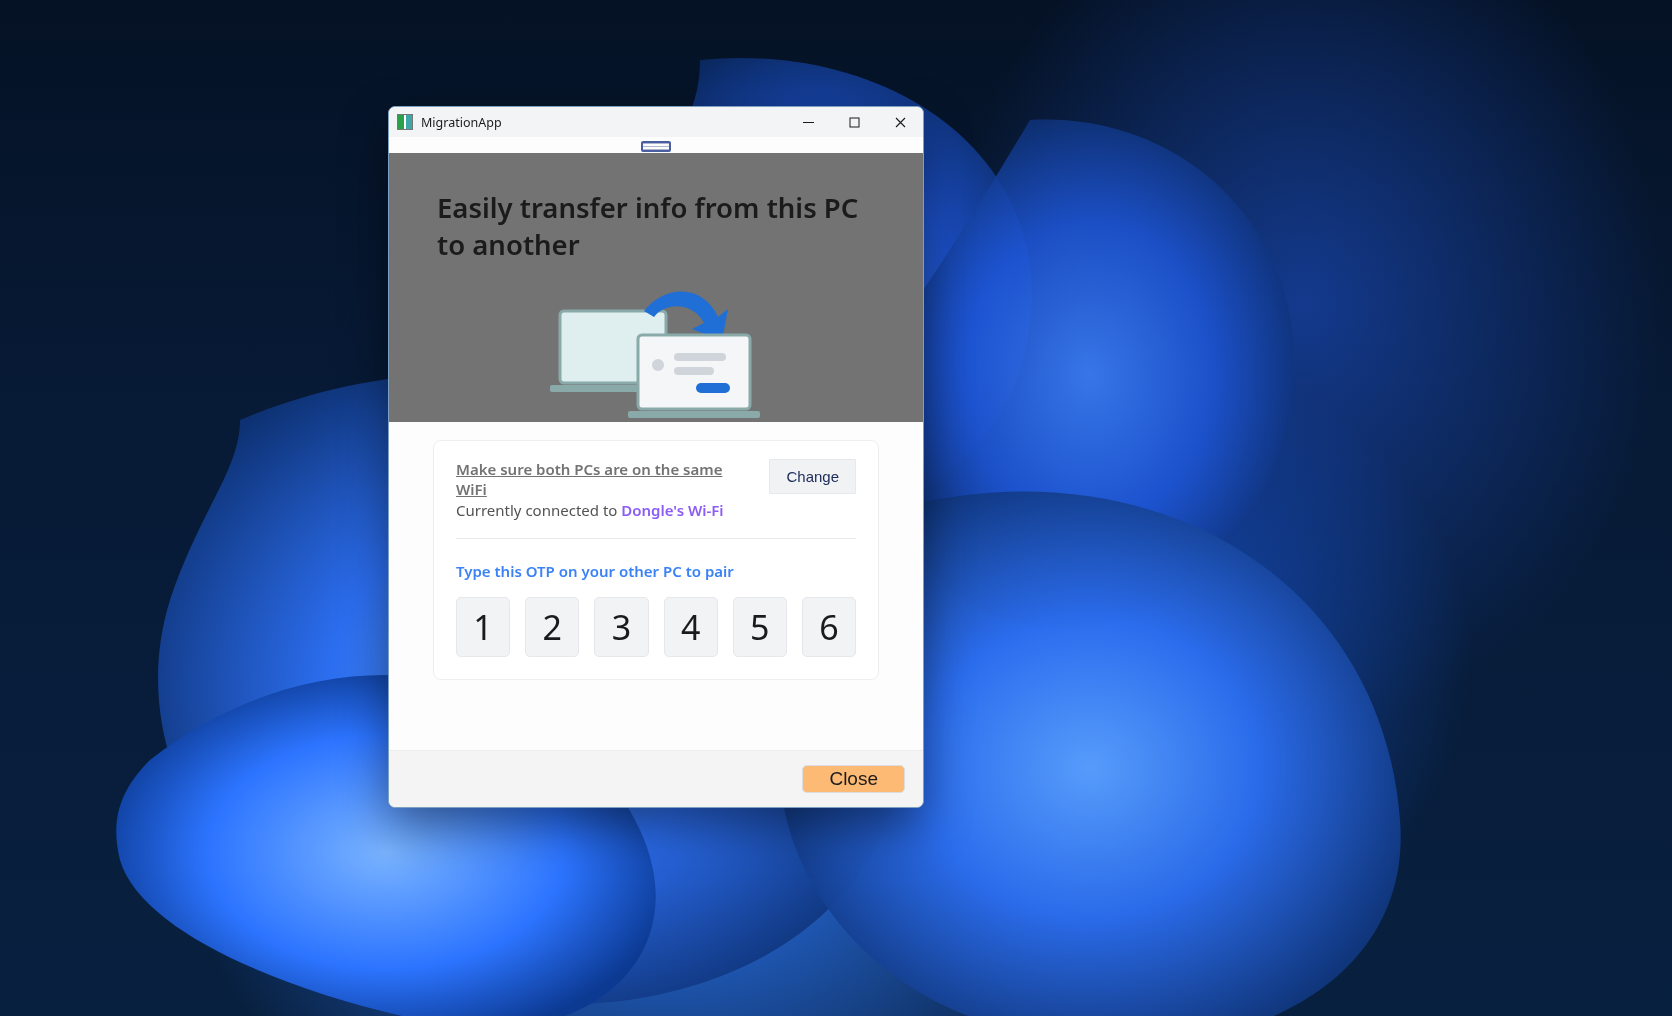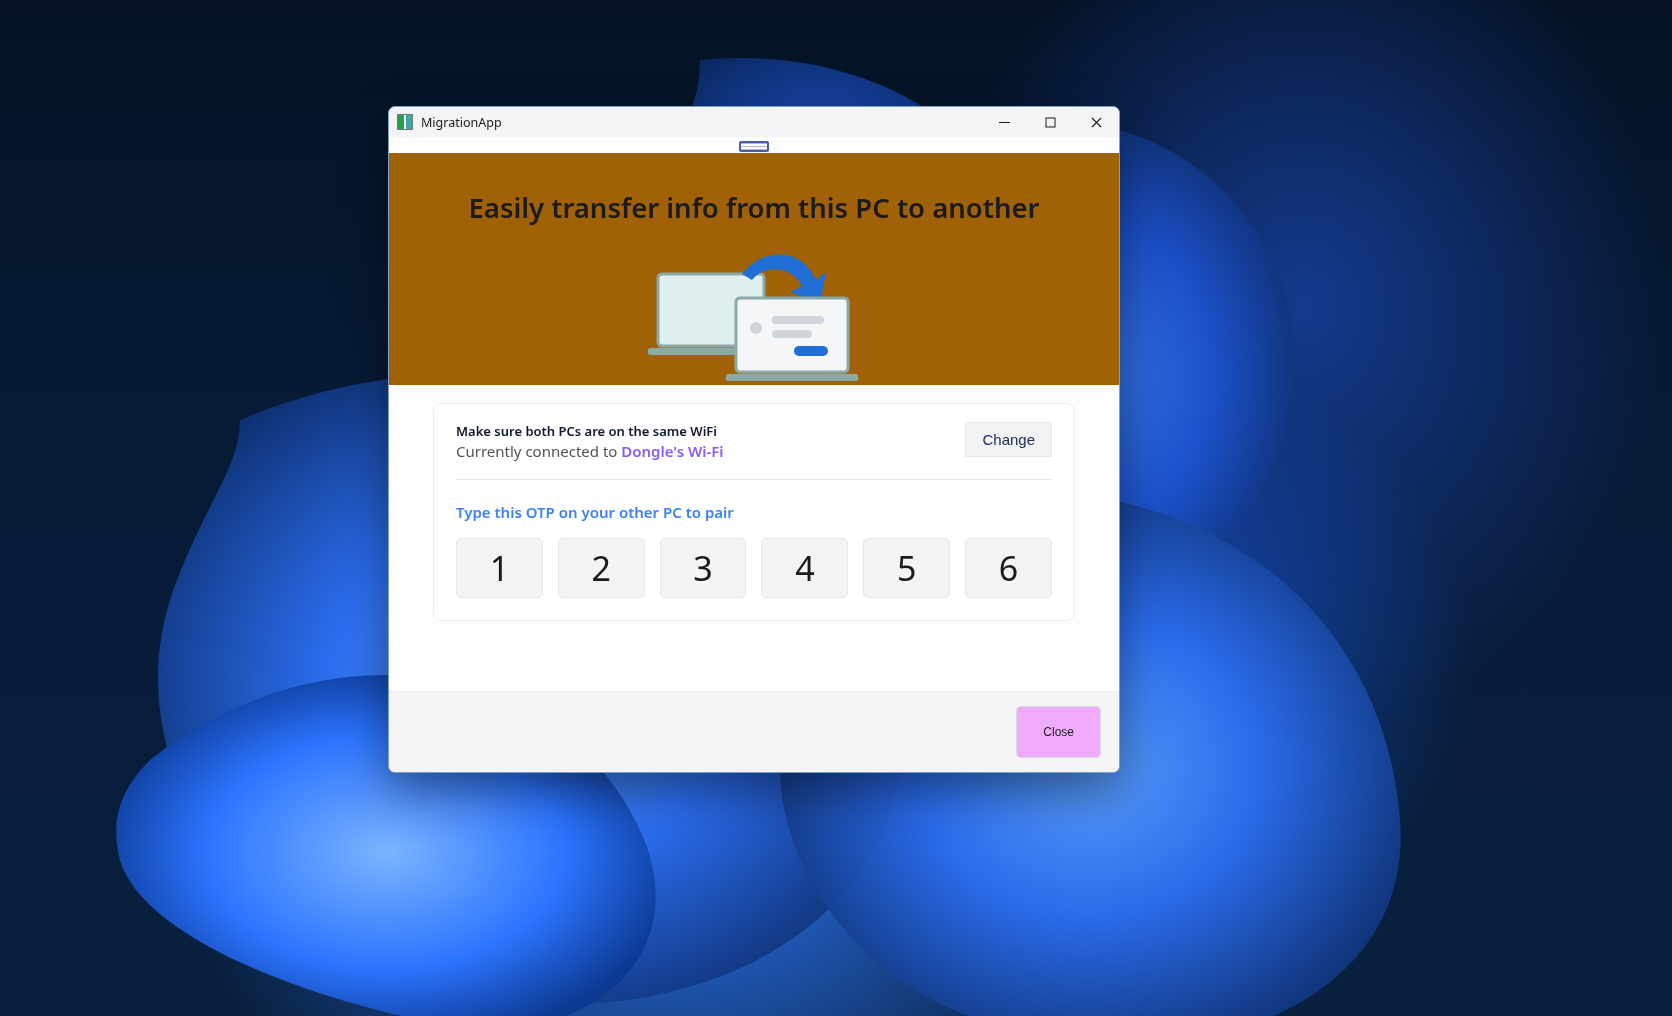--- a/index.html
+++ b/index.html
@@ -17,21 +17,21 @@
       radial-gradient(700px 600px at 65% 65%, #1550c6 0%, rgba(21,80,198,0) 55%),
       radial-gradient(600px 700px at 78% 30%, #143a8e 0%, rgba(20,58,142,0) 60%),
       linear-gradient(180deg, #051225 0%, #071a36 40%, #08203f 100%);
     display: flex; justify-content: center; align-items: flex-start;
   }
   .bloom-svg { position:absolute; inset:0; width:100%; height:100%; }
 
   .window {
     position: absolute;
     left: 388px; top: 106px;
-    width: 732px;
+    width: 536px;
     background: #fdfdfd;
     border: 1px solid #7ea0c0;
     border-radius: 7px;
     box-shadow: 0 18px 48px rgba(0,0,0,.45);
     display: flex; flex-direction: column;
     overflow: hidden;
   }
   .titlebar {
     height: 30px; background: #f3f4f6;
     display: flex; align-items: center;
@@ -55,35 +55,35 @@
   .chrome-pill-wrap {
     display:flex;justify-content:center;padding-top:4px;
     background:#fdfdfd;border-bottom:1px solid rgba(0,0,0,0);
   }
   .chrome-pill {
     width: 30px; height: 11px; border-radius: 2px;
     border: 2px solid #4a5ea2;
     background: repeating-linear-gradient(0deg,#aeb6cf 0 1px,transparent 1px 3px);
   }
 
-  .content { padding: 36px 48px 0; text-align:center; background:#a16207; }
+  .content { padding: 36px 48px 0; background:#737373; }
   .headline { font-size: 27.5px; font-weight: 600; color:#1b1b1b; }
   .hero { margin-top: 24px; display:flex; justify-content:center; }
   .hero svg { width: 220px; height: 135px; }
 
   .card {
     margin: 18px 44px 0;
     border: 1px solid #eceef1;
     border-radius: 8px;
     background: #ffffff;
     padding: 18px 22px 22px;
     text-align:left;
   }
   .wifi-row { display:flex; align-items:flex-start; justify-content:space-between; gap:16px; }
-  .wifi-heading { font-size: 13px; font-weight:600; color:#0f172a; }
+  .wifi-heading { font-size: 15px; font-weight:600; color:#737373;text-decoration:underline; }
   .wifi-sub { font-size: 15px; color:#535353; margin-top:1px; }
   .wifi-sub strong { color:#8b5cf6; font-weight:600; }
   .change-btn {
     background:#f1f2f4; border:1px solid #e7e8eb; border-radius:1px;
     padding: 8px 16px; font-size:15px; color:#1b2b58;
     cursor:pointer;
   }
   .divider { height:1px; background:#e8e9ec; margin:18px 0 22px; }
   .otp-heading { font-size:15px; font-weight:600; color:#3b82f6; }
   .otp-row { margin-top:16px; display:flex; gap:15px; }
@@ -96,22 +96,22 @@
 
   .footer {
     margin-top: 70px;
     background:#f4f4f4;
     border-top:1px solid #ececec;
     padding: 14px 18px;
     display:flex; justify-content:flex-end;
     border-bottom-left-radius:7px;border-bottom-right-radius:7px;
   }
   .close-btn {
-    background:#f0abfc; border:1px solid #dcdde0; border-radius:5px;
-    padding:18px 26px; font-size:12px; color:#1b1b1b;
+    background:#fdba74; border:1px solid #dcdde0; border-radius:5px;
+    padding:2px 26px; font-size:19px; color:#1b1b1b;
     cursor:pointer;
   }
 </style>
 </head>
 <body>
 
 <div class="desktop">
   <svg class="bloom-svg" viewBox="0 0 1672 1016" preserveAspectRatio="xMidYMid slice">
     <defs>
       <radialGradient id="g1" cx="50%" cy="50%" r="60%">

